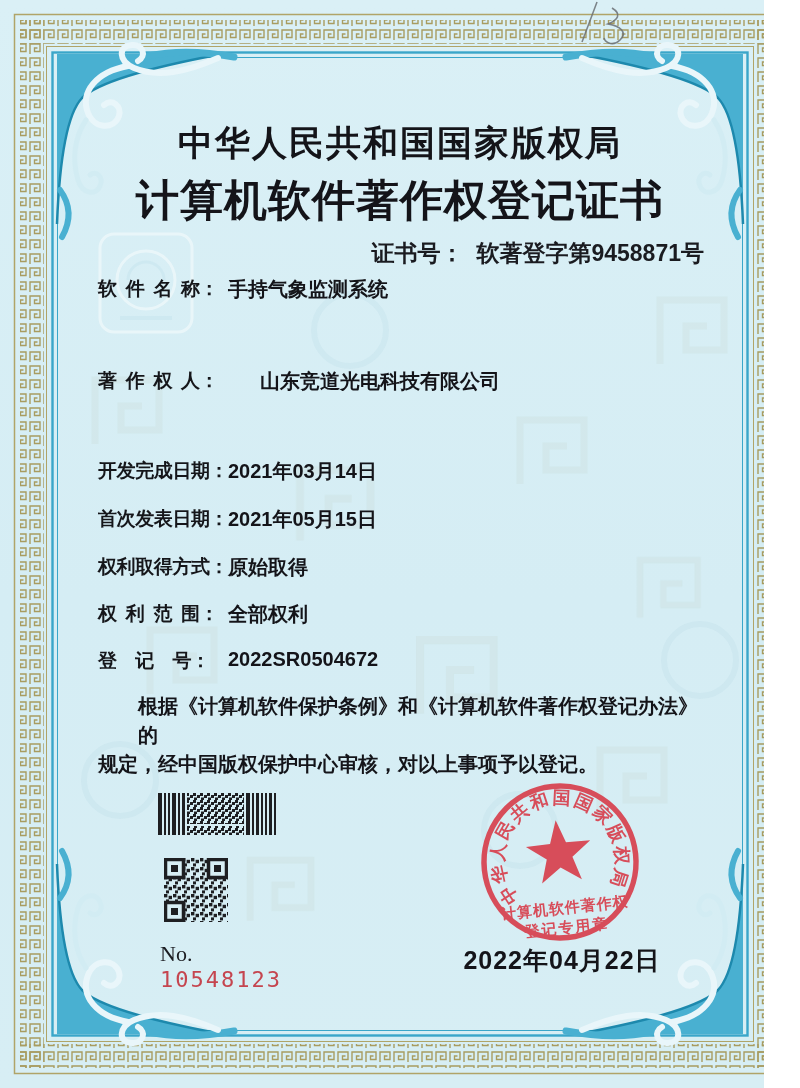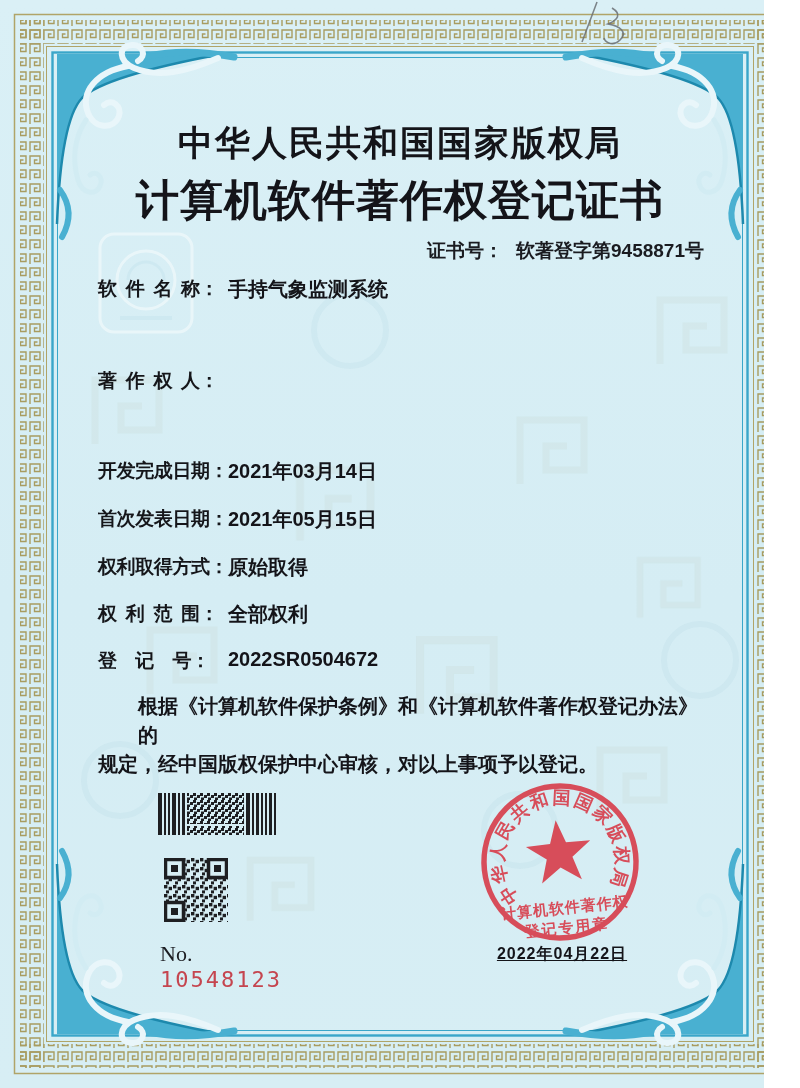--- a/index.html
+++ b/index.html
@@ -12,21 +12,21 @@
   .authority{
     position:absolute;left:0;top:120px;width:800px;margin:0;text-align:center;
     font-family:"Liberation Serif",serif;font-size:35px;font-weight:700;letter-spacing:2px;color:#141419;
   }
   .cert-title{
     position:absolute;left:0;top:172px;width:800px;margin:0;text-align:center;
     font-family:"Liberation Serif",serif;font-size:43px;font-weight:700;letter-spacing:1px;color:#141419;
   }
   .cert-no{
     position:absolute;top:238px;left:0;width:800px;box-sizing:border-box;padding-right:96px;
-    text-align:right;font-size:19px;font-weight:700;color:#1a1b20;
+    text-align:right;font-size:23px;font-weight:700;color:#1a1b20;
   }
   .cert-no .cnv{margin-left:13px;}
   .fields{position:absolute;left:98px;top:272px;width:620px;height:420px;}
   .row{position:absolute;left:0;display:flex;align-items:flex-start;}
   .r1{top:4px;} .r2{top:96px;gap:32px;} .r3{top:186px;} .r4{top:234px;}
   .r5{top:282px;} .r6{top:329px;} .r7{top:376px;}
   .lbl{
     width:130px;flex:0 0 130px;font-size:19px;font-weight:700;letter-spacing:-0.4px;
     white-space:pre;color:#15161a;
   }
@@ -41,21 +41,21 @@
   .qr{position:absolute;left:164px;top:858px;width:64px;height:64px;}
   .serial{position:absolute;left:134px;top:941px;display:flex;align-items:baseline;flex-direction:column;}
   .serial .pfx{font-family:"Liberation Serif",serif;font-size:22px;color:#1c1d22;}
   .serial .num{
     margin-left:26px;font-family:"DejaVu Sans Mono",monospace;font-size:22px;
     letter-spacing:2px;color:#c5454f;
   }
   .seal{position:absolute;left:460px;top:762px;width:200px;height:200px;transform:rotate(-6deg);opacity:.93;}
   .issue-date{
     position:absolute;left:462px;top:944px;width:200px;text-align:center;
-    font-size:16px;font-weight:700;letter-spacing:1px;color:#141419;text-decoration:underline;
+    font-size:25px;font-weight:700;letter-spacing:1px;color:#141419;
   }
 </style>
 </head>
 <body>
 
 <div class="page">
 
   <svg class="frame-svg" xmlns="http://www.w3.org/2000/svg" xmlns:xlink="http://www.w3.org/1999/xlink" viewBox="0 0 800 1088">
     <defs>
       <pattern id="gk" width="14" height="14" patternUnits="userSpaceOnUse">
@@ -129,20 +129,21 @@
 
   <div class="fields">
     <div class="row r1">
       <span class="lbl">软 件 名 称：</span>
       <span class="val">
         <span class="v-line">手持气象监测系统</span>
       </span>
     </div>
     <div class="row r2">
       <span class="lbl">著 作 权 人：</span>
+      <span class="val">山东竞道光电科技有限公司</span>
     </div>
     <div class="row r3">
       <span class="lbl">开发完成日期：</span>
       <span class="val">2021年03月14日</span>
     </div>
     <div class="row r4">
       <span class="lbl">首次发表日期：</span>
       <span class="val">2021年05月15日</span>
     </div>
     <div class="row r5">

